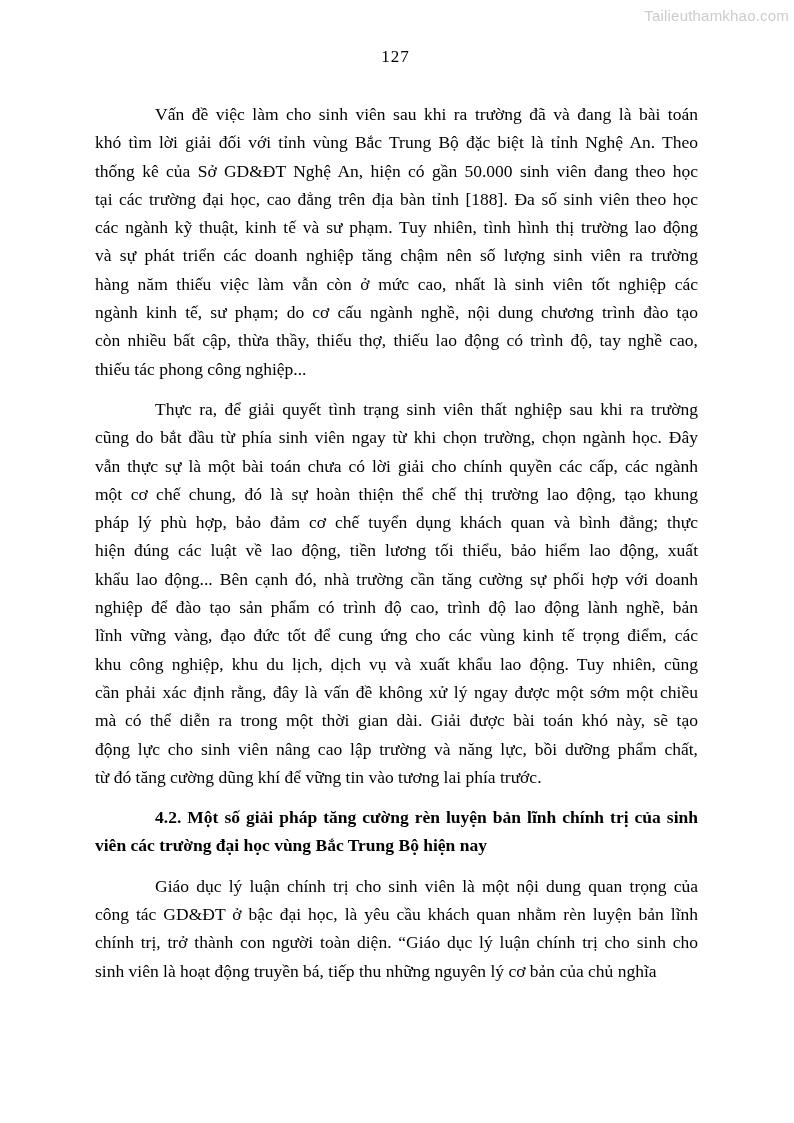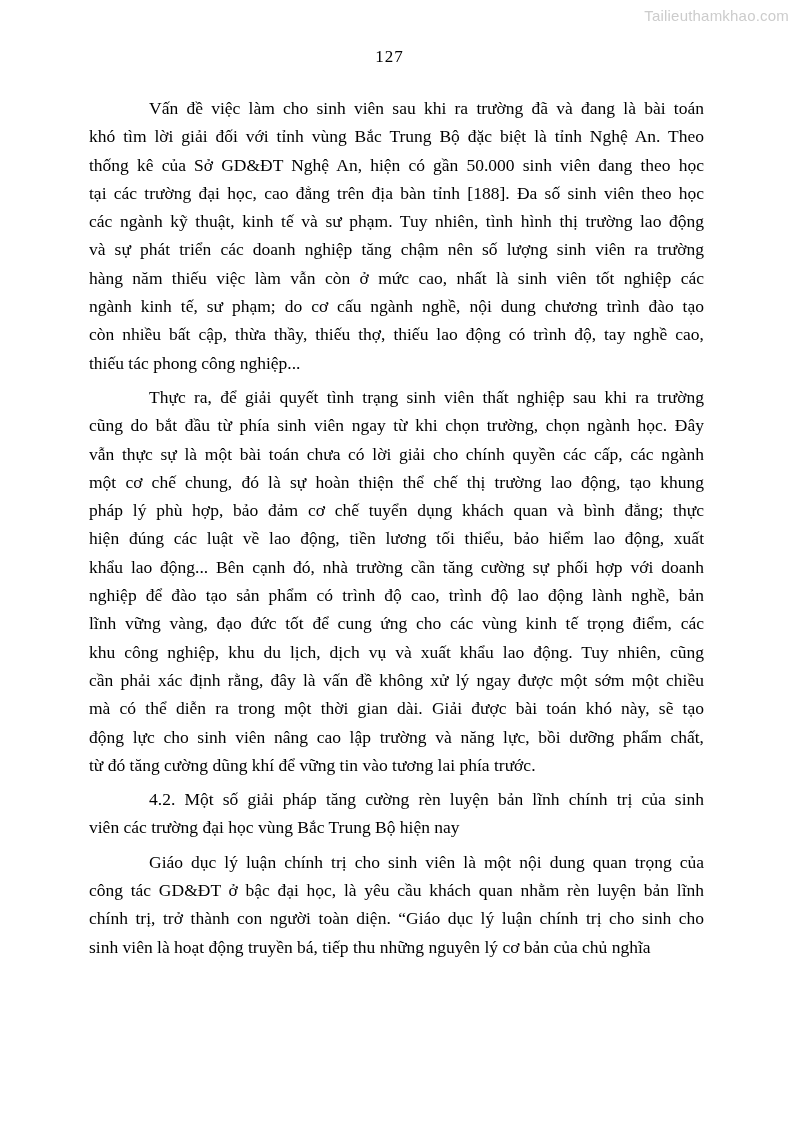--- a/index.html
+++ b/index.html
@@ -20,36 +20,36 @@
     right: 5px;
     font-family: "Liberation Sans", "DejaVu Sans", sans-serif;
     font-size: 15px;
     color: #cccccc;
     text-shadow: 0 1px 0 #ffffff;
     letter-spacing: 0.2px;
   }
   .page-number {
     position: absolute;
     top: 47px;
-    left: 76px;
+    left: 82px;
     width: 627px;
     text-align: center;
     font-size: 17px;
     letter-spacing: 1px;
   }
   .text-body {
     position: absolute;
     top: 88px;
     left: 83px;
     width: 627px;
     font-size: 17.5px;
     line-height: 28.3px;
   }
-  .block { margin: 6px; }
-  .block.bold { font-weight: normal; }
+  .block { margin: 12px; }
+  .block.bold { font-weight: bold; }
   .block.bold-italic { font-weight: bold; font-style: italic; }
   .line {
     text-align: justify;
     text-align-last: justify;
   }
   .line.last { text-align-last: left; }
   .line.indent { text-indent: 60px; }
 </style>
 </head>
 <body>

